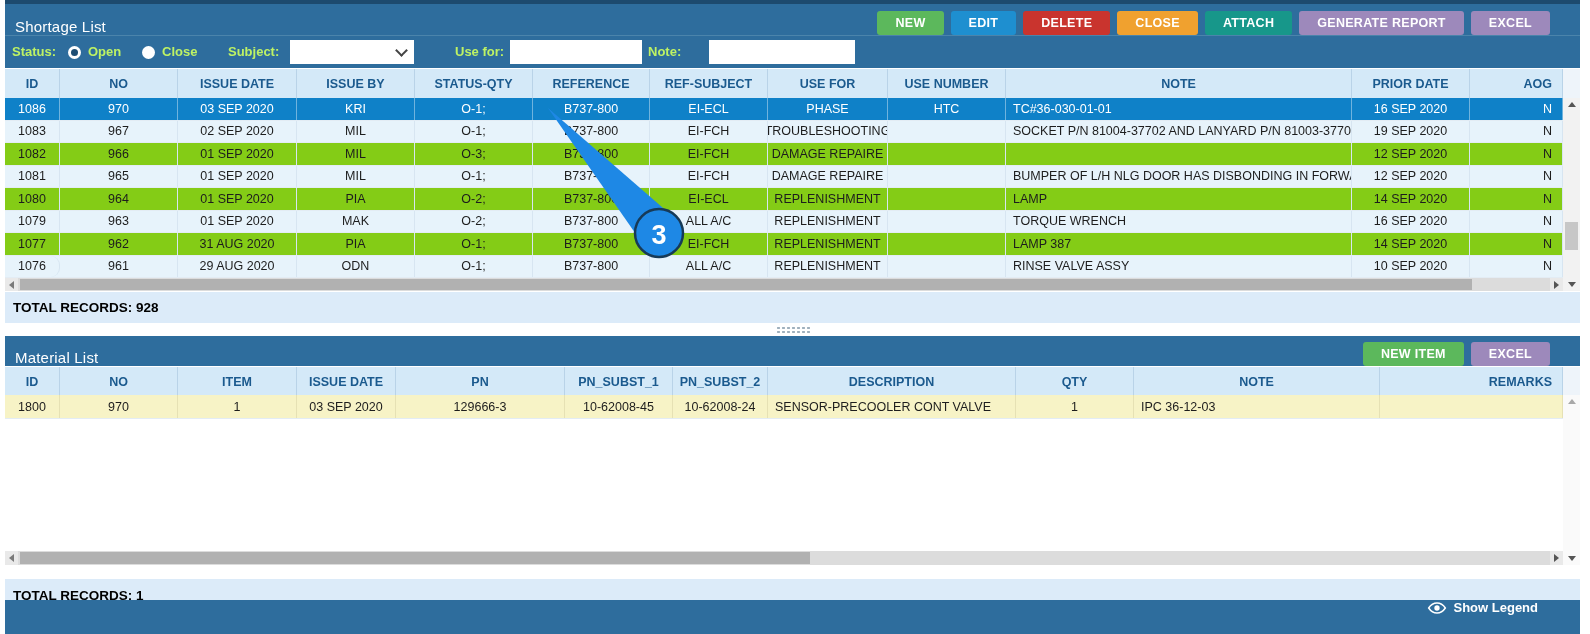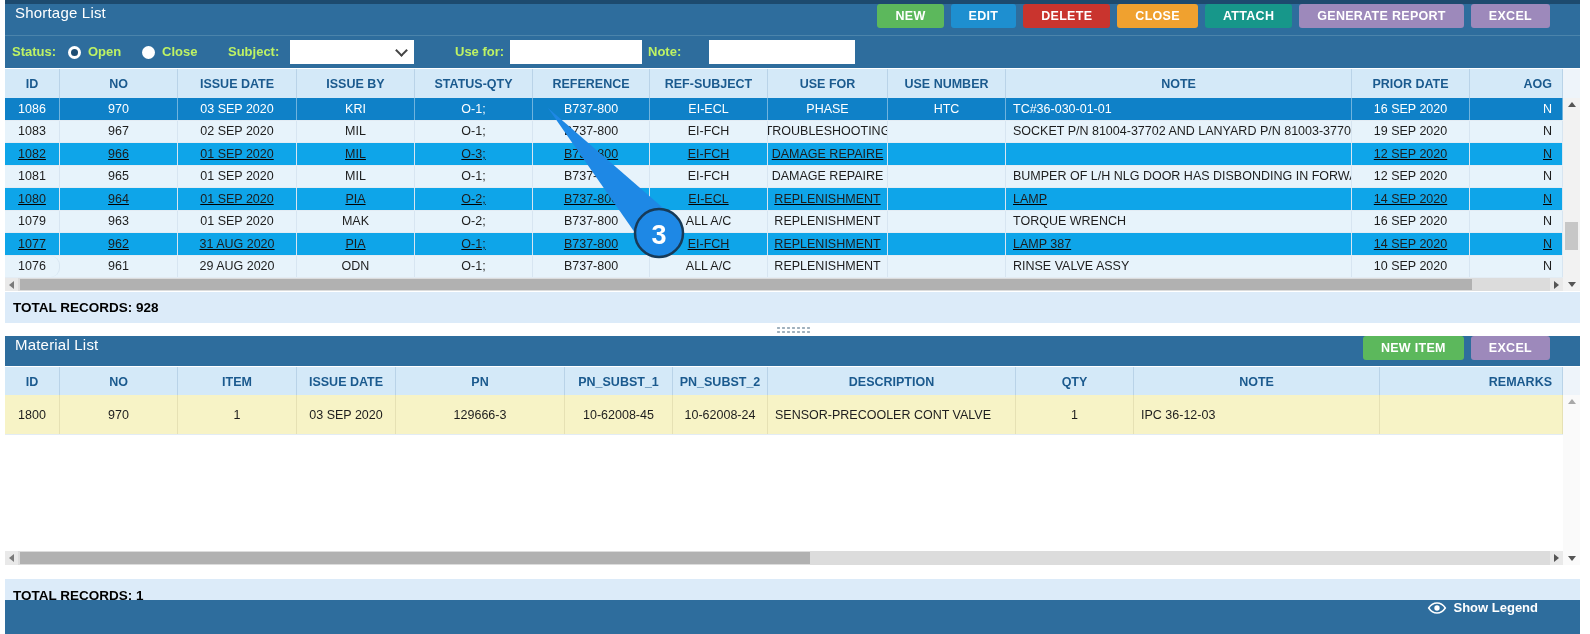--- a/index.html
+++ b/index.html
@@ -4,21 +4,21 @@
 <style>
   html,body{margin:0;padding:0;background:#fff;}
   body{width:1590px;height:634px;font-family:"Liberation Sans",sans-serif;overflow:hidden;position:relative;}
   .page{position:absolute;left:0;top:0;width:1590px;height:634px;background:#fff;}
   .panel-x{position:absolute;left:5px;width:1575px;box-sizing:border-box;}
 
   
   .top-accent{top:0;height:4px;background:#1d4a6e;}
 
   
-  .tbar{background:#2e6d9d;display:flex;align-items:flex-start;}
+  .tbar{background:#2e6d9d;display:flex;align-items:flex-end;}
   .tbar1{top:4px;height:31px;}
   .tbar2{top:336px;height:30px;}
   .tbar .title{color:#fff;font-size:15px;padding-left:10px;letter-spacing:.2px;}
   .toolbar{margin-left:auto;display:flex;gap:7px;align-items:center;padding-right:30px;}
   .btn{height:24px;border-radius:3px;color:#fff;font-weight:700;font-size:12.5px;
        display:flex;align-items:center;justify-content:center;padding:0 18px;min-width:60px;
        letter-spacing:.3px;cursor:pointer;box-sizing:border-box;white-space:nowrap;}
 
   
   .filterbar{top:35px;height:33px;background:#2e6d9d;border-top:1px solid #4b84ab;position:absolute;}
@@ -35,21 +35,21 @@
          border-right:1px solid #b9d3e8;color:#1b5a8e;font-weight:700;font-size:12.5px;white-space:nowrap;overflow:hidden;cursor:pointer;}
   .hcell.al-right{justify-content:flex-end;padding-right:10px;}
   .hcorner{flex:1;background:#eef4fa;}
   .gbody{position:absolute;}
   .grow{display:flex;width:100%;box-sizing:border-box;cursor:pointer;}
   .gcell{box-sizing:border-box;height:100%;display:flex;align-items:center;justify-content:center;
          font-size:12.5px;color:#1d1d1d;border-right:1px solid #d7e5f1;white-space:nowrap;overflow:hidden;padding:0 4px;}
   .gcell.al-left{justify-content:flex-start;padding-left:7px;}
   .gcell.al-right{justify-content:flex-end;padding-right:10px;}
   .grow.stripe{background:#e7f3fb;}
-  .grow.plain{background:#0ea5e9;text-decoration:underline;}
+  .grow.plain{background:#84cc16;}
   .grow{border-bottom:1px solid #e3ecf4;}
   .grow.sel-blue{background:#0f81c8;}
   .grow.sel-blue .gcell{color:#fff;border-right-color:rgba(255,255,255,.4);}
   .grow.sel-yellow{background:#f7f3c6;}
   .grow.sel-yellow .gcell{border-right-color:#e6e1b4;}
 
   
   .hscroll{position:absolute;height:13px;display:flex;align-items:stretch;background:#dcdcdc;}
   .hs-btn{width:13px;display:flex;align-items:center;justify-content:center;background:#e9e9e9;cursor:pointer;}
   .hs-track{flex:1;position:relative;background:#dcdcdc;cursor:pointer;}
@@ -294,21 +294,21 @@
       <div class="hcell" style="width: 169px;">PN</div>
       <div class="hcell" style="width: 108px;">PN_SUBST_1</div>
       <div class="hcell" style="width: 95px;">PN_SUBST_2</div>
       <div class="hcell" style="width: 248px;">DESCRIPTION</div>
       <div class="hcell" style="width: 118px;">QTY</div>
       <div class="hcell" style="width: 246px;">NOTE</div>
       <div class="hcell al-right" style="width: 183px;">REMARKS</div>
       <div class="hcorner"></div>
     </div>
   <div class="gbody" id="gbody2" style="left:5px;top:395px;width:1558px;height:24px">
-      <div class="grow sel-yellow" style="height: 40px;">
+      <div class="grow sel-yellow" style="height: 24px;">
         <div class="gcell" style="width: 55px;">1800</div>
         <div class="gcell" style="width: 118px;">970</div>
         <div class="gcell" style="width: 119px;">1</div>
         <div class="gcell" style="width: 99px;">03 SEP 2020</div>
         <div class="gcell" style="width: 169px;">129666-3</div>
         <div class="gcell" style="width: 108px;">10-62008-45</div>
         <div class="gcell" style="width: 95px;">10-62008-24</div>
         <div class="gcell al-left" style="width: 248px;">SENSOR-PRECOOLER CONT VALVE</div>
         <div class="gcell" style="width: 118px;">1</div>
         <div class="gcell al-left" style="width: 246px;">IPC 36-12-03</div>

